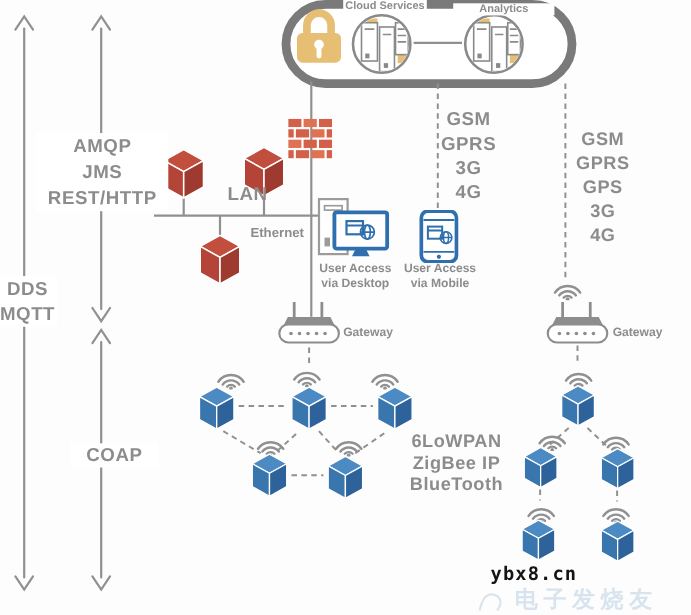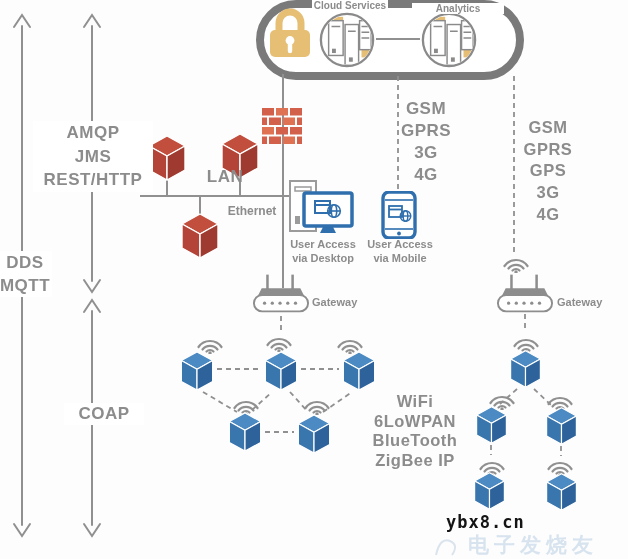--- a/index.html
+++ b/index.html
@@ -260,22 +260,21 @@
     <span>GPRS</span>
     <span>GPS</span>
     <span>3G</span>
     <span>4G</span>
   </div>
 
   <div class="lbl" style="left:312px;top:296px;width:60px;font-size:11px;text-align:left;letter-spacing:0;">Gateway</div>
   <div class="lbl" style="left:557px;top:296px;width:60px;font-size:11px;text-align:left;letter-spacing:0;">Gateway</div>
 
   <div class="lbl" style="left:363px;top:392px;width:104px;font-size:16.5px;line-height:19.5px;">
-    <span>WiFi</span>
     <span>6LoWPAN</span>
+    <span>ZigBee IP</span>
     <span>BlueTooth</span>
-    <span>ZigBee IP</span>
   </div>
 
   <div class="lbl site" style="left:446px;top:512px;width:110px;font-size:17px;text-align:left;">ybx8.cn</div>
   <div class="lbl wm" style="left:468px;top:531px;width:170px;text-align:left;">电子发烧友</div>
 
 </div>
 
 </body></html>

